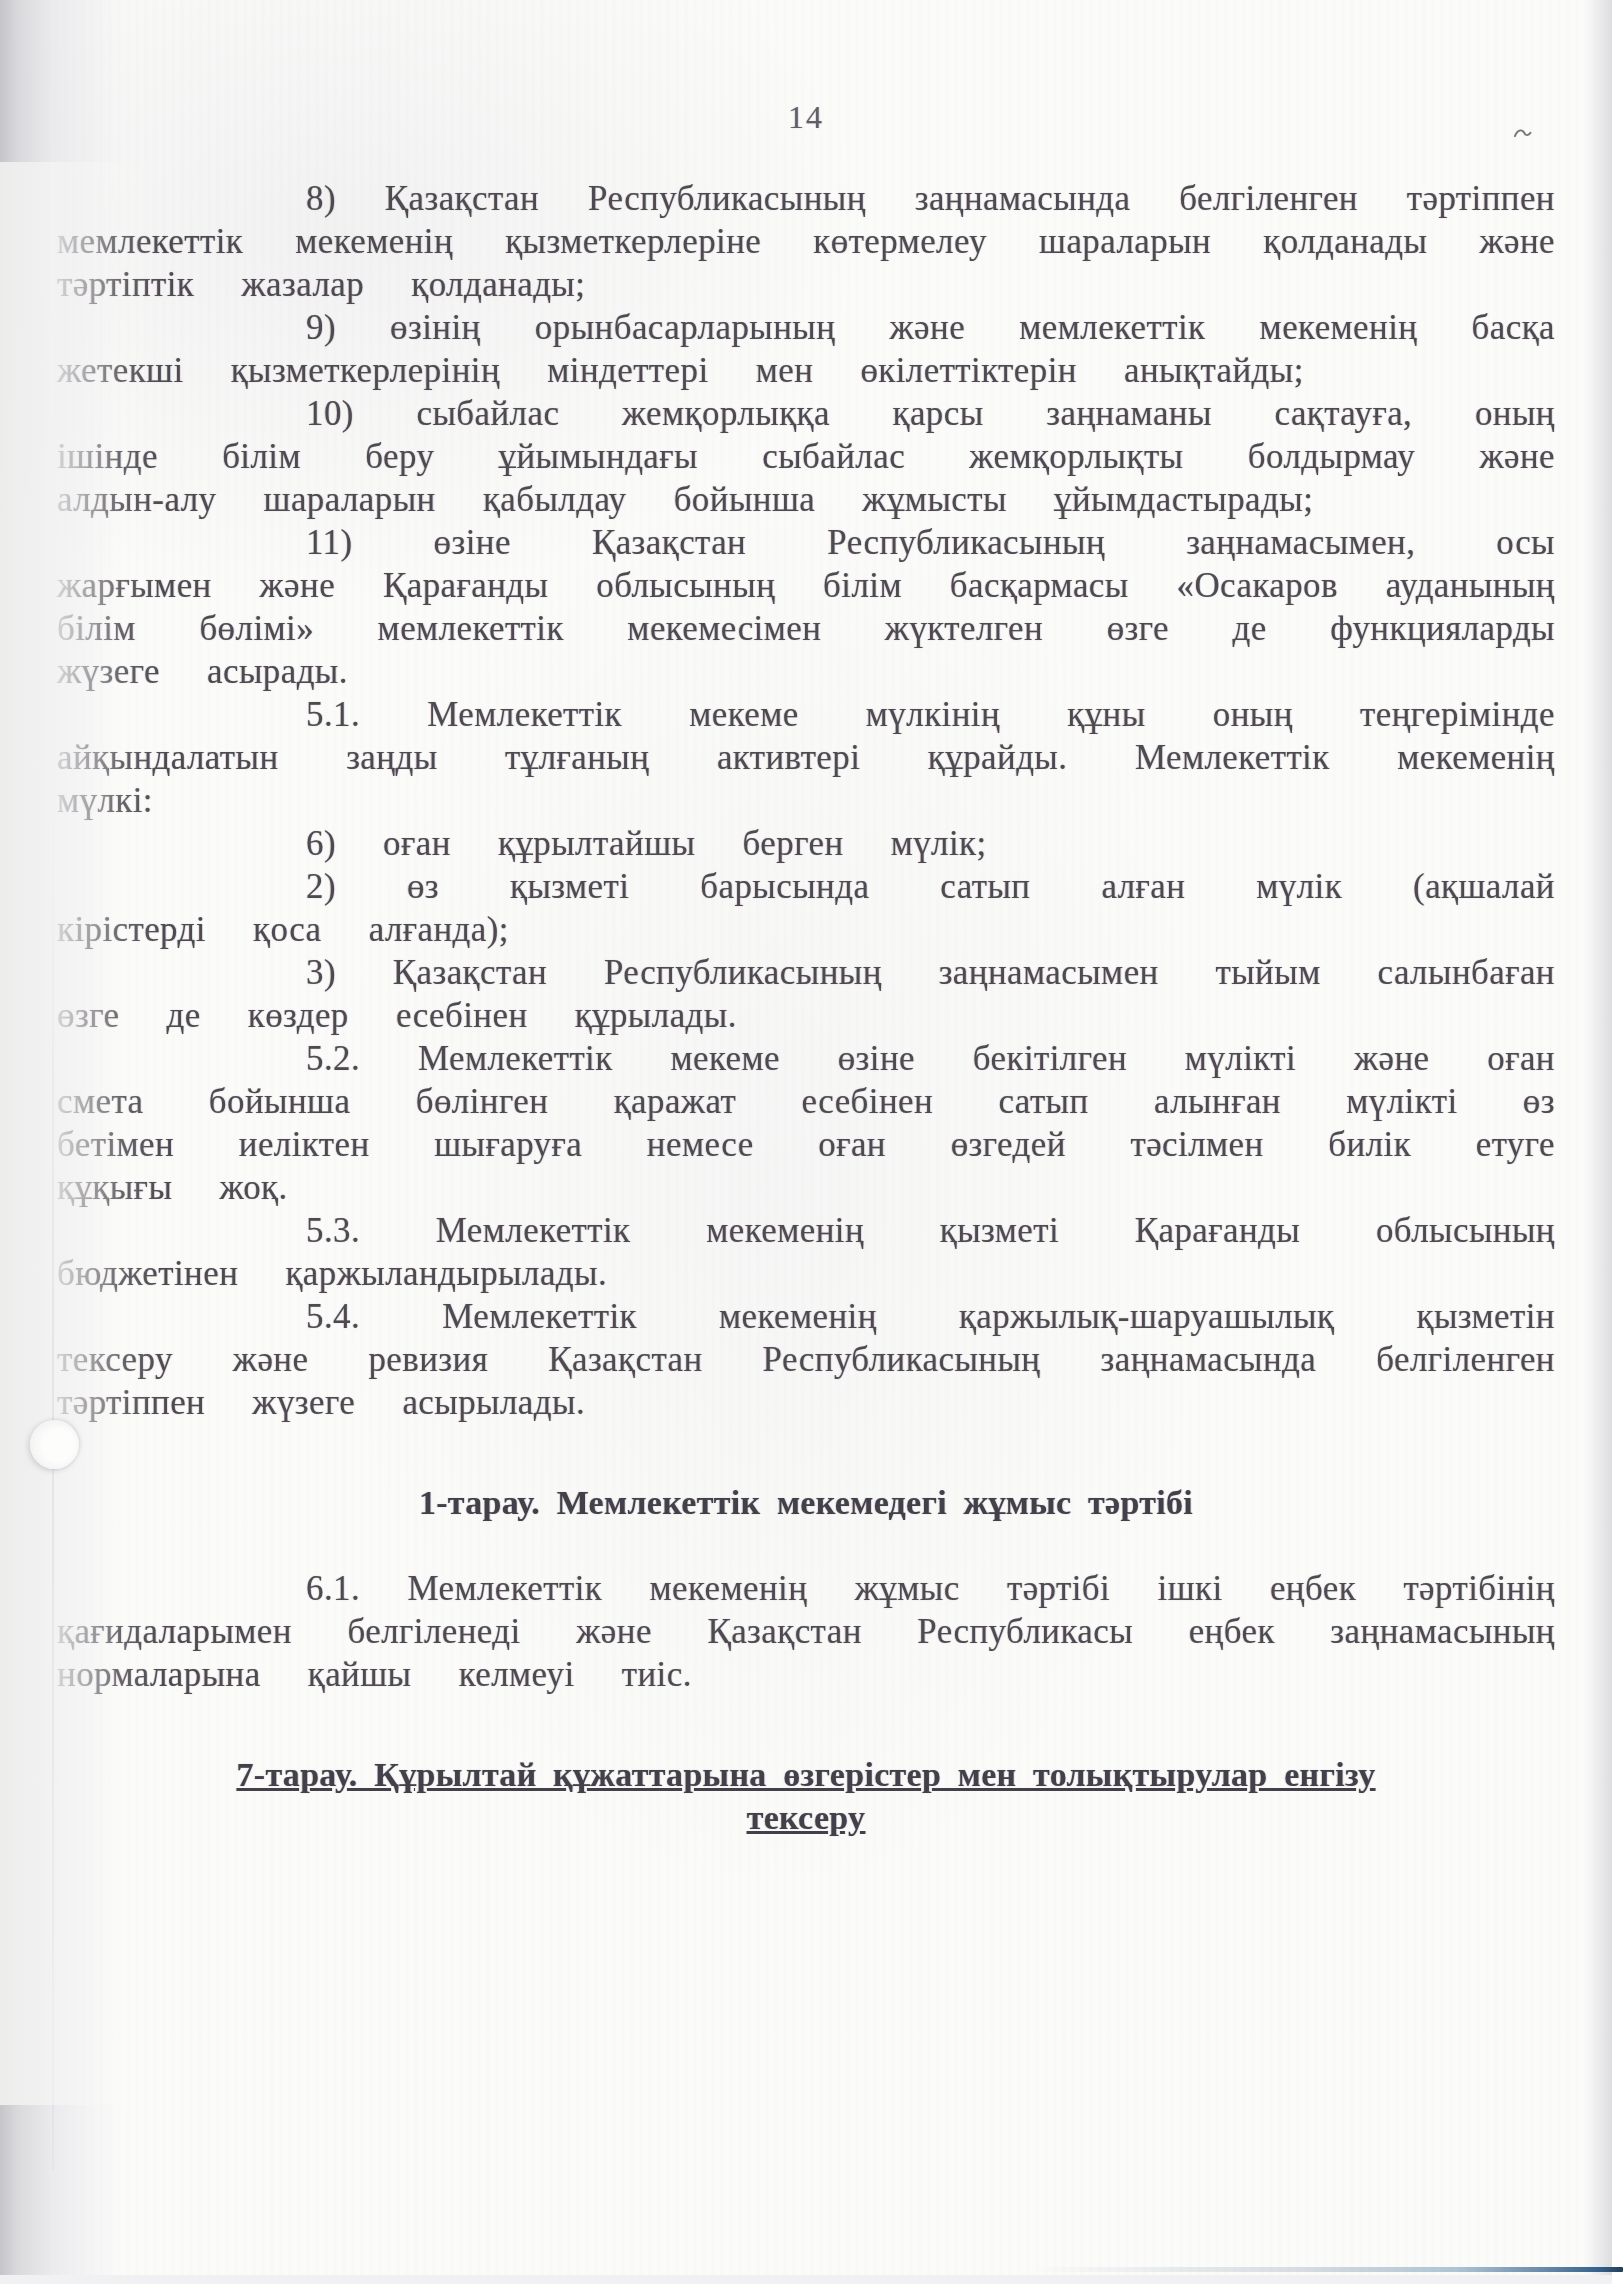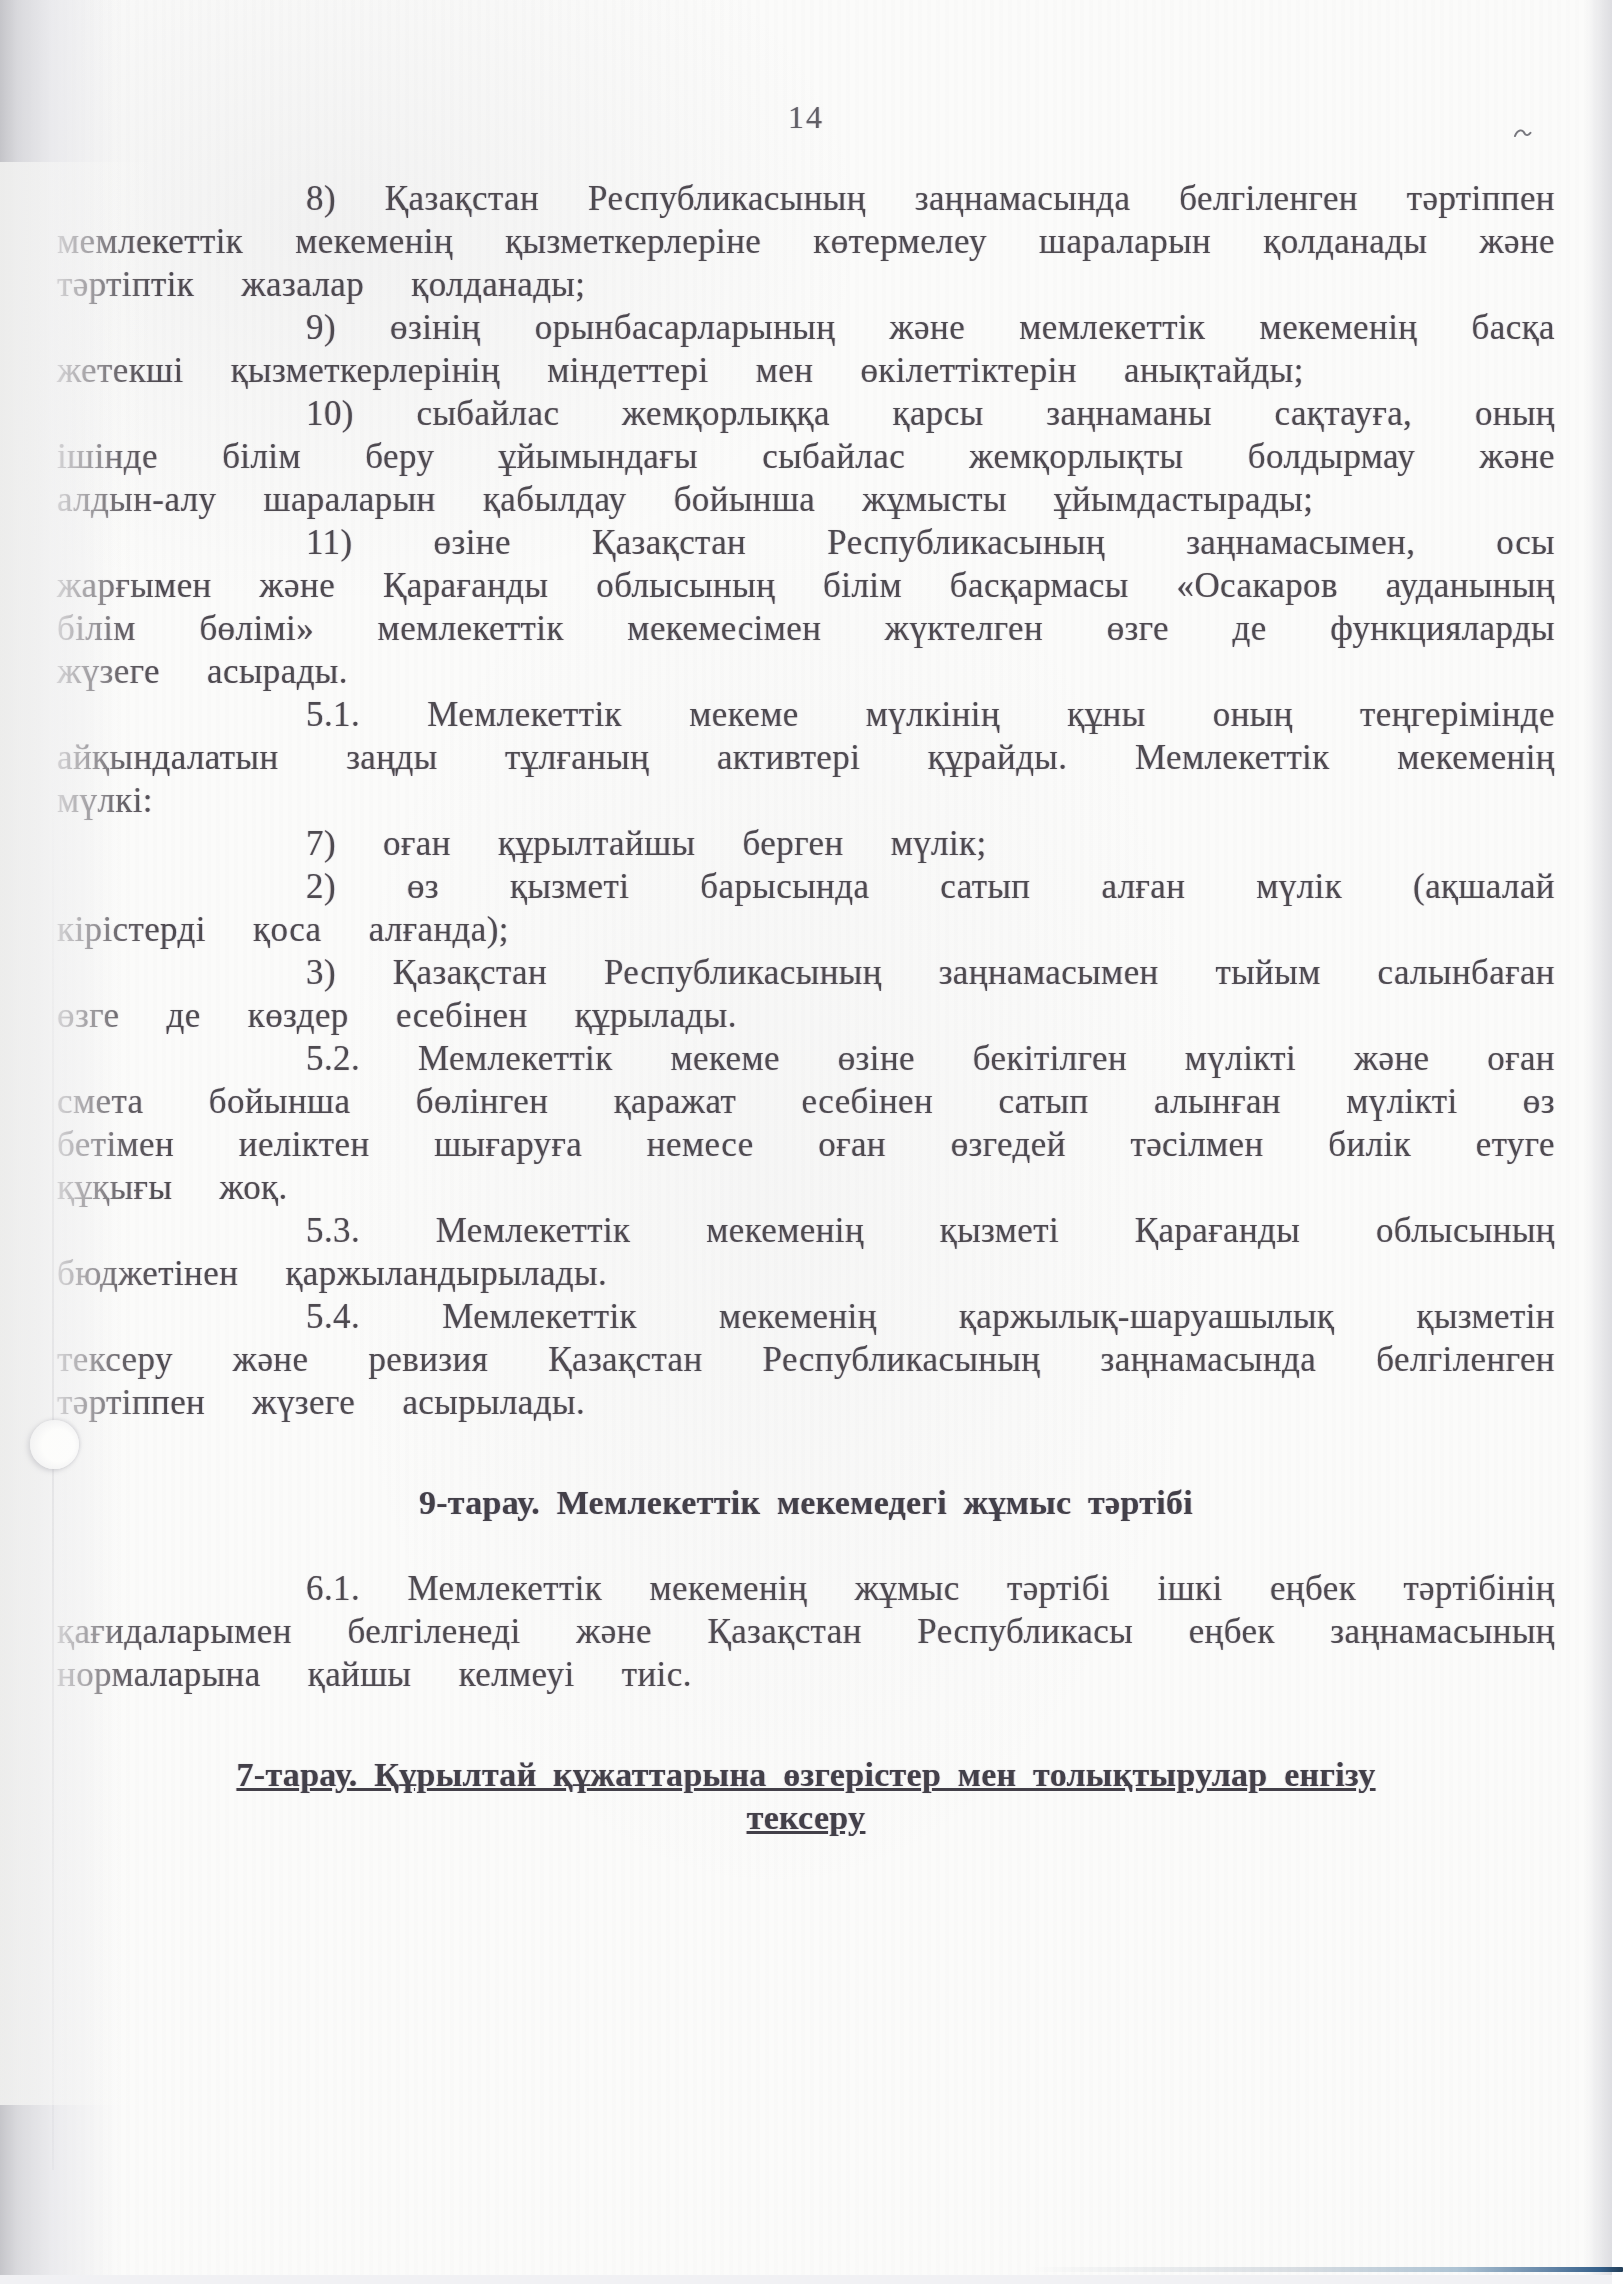--- a/index.html
+++ b/index.html
@@ -104,28 +104,28 @@
   <div class="content">
     <div class="page-number">14</div>
 
     <p class="para">8) Қазақстан Республикасының заңнамасында белгіленген тәртіппен мемлекеттік мекеменің қызметкерлеріне көтермелеу шараларын қолданады және тәртіптік жазалар қолданады;</p>
     <p class="para">9) өзінің орынбасарларының және мемлекеттік мекеменің басқа жетекші қызметкерлерінің міндеттері мен өкілеттіктерін анықтайды;</p>
     <p class="para">10) сыбайлас жемқорлыққа қарсы заңнаманы сақтауға, оның ішінде білім беру ұйымындағы сыбайлас жемқорлықты болдырмау және алдын-алу шараларын қабылдау бойынша жұмысты ұйымдастырады;</p>
     <p class="para">11) өзіне Қазақстан Республикасының заңнамасымен, осы жарғымен және Қарағанды облысының білім басқармасы «Осакаров ауданының білім бөлімі» мемлекеттік мекемесімен жүктелген өзге де функцияларды жүзеге асырады.</p>
 
 
     <p class="para">5.1. Мемлекеттік мекеме мүлкінің құны оның теңгерімінде айқындалатын заңды тұлғаның активтері құрайды. Мемлекеттік мекеменің мүлкі:</p>
-    <p class="para">7) оған құрылтайшы берген мүлік;</p>
+    <p class="para">6) оған құрылтайшы берген мүлік;</p>
     <p class="para">2) өз қызметі барысында сатып алған мүлік (ақшалай кірістерді қоса алғанда);</p>
     <p class="para">3) Қазақстан Республикасының заңнамасымен тыйым салынбаған өзге де көздер есебінен құрылады.</p>
     <p class="para">5.2. Мемлекеттік мекеме өзіне бекітілген мүлікті және оған смета бойынша бөлінген қаражат есебінен сатып алынған мүлікті өз бетімен иеліктен шығаруға немесе оған өзгедей тәсілмен билік етуге құқығы жоқ.</p>
     <p class="para">5.3. Мемлекеттік мекеменің қызметі Қарағанды облысының бюджетінен қаржыландырылады.</p>
     <p class="para">5.4. Мемлекеттік мекеменің қаржылық-шаруашылық қызметін тексеру және ревизия Қазақстан Республикасының заңнамасында белгіленген тәртіппен жүзеге асырылады.</p>
 
-    <div class="heading">9-тарау. Мемлекеттік мекемедегі жұмыс тәртібі</div>
+    <div class="heading">1-тарау. Мемлекеттік мекемедегі жұмыс тәртібі</div>
 
     <p class="para">6.1. Мемлекеттік мекеменің жұмыс тәртібі ішкі еңбек тәртібінің қағидаларымен белгіленеді және Қазақстан Республикасы еңбек заңнамасының нормаларына қайшы келмеуі тиіс.</p>
 
     <div class="heading heading-7">
       <span class="h-line">7-тарау. Құрылтай құжаттарына өзгерістер мен толықтырулар енгізу</span>
       <span class="h-line">тексеру</span>
     </div>
 
   </div>
 

